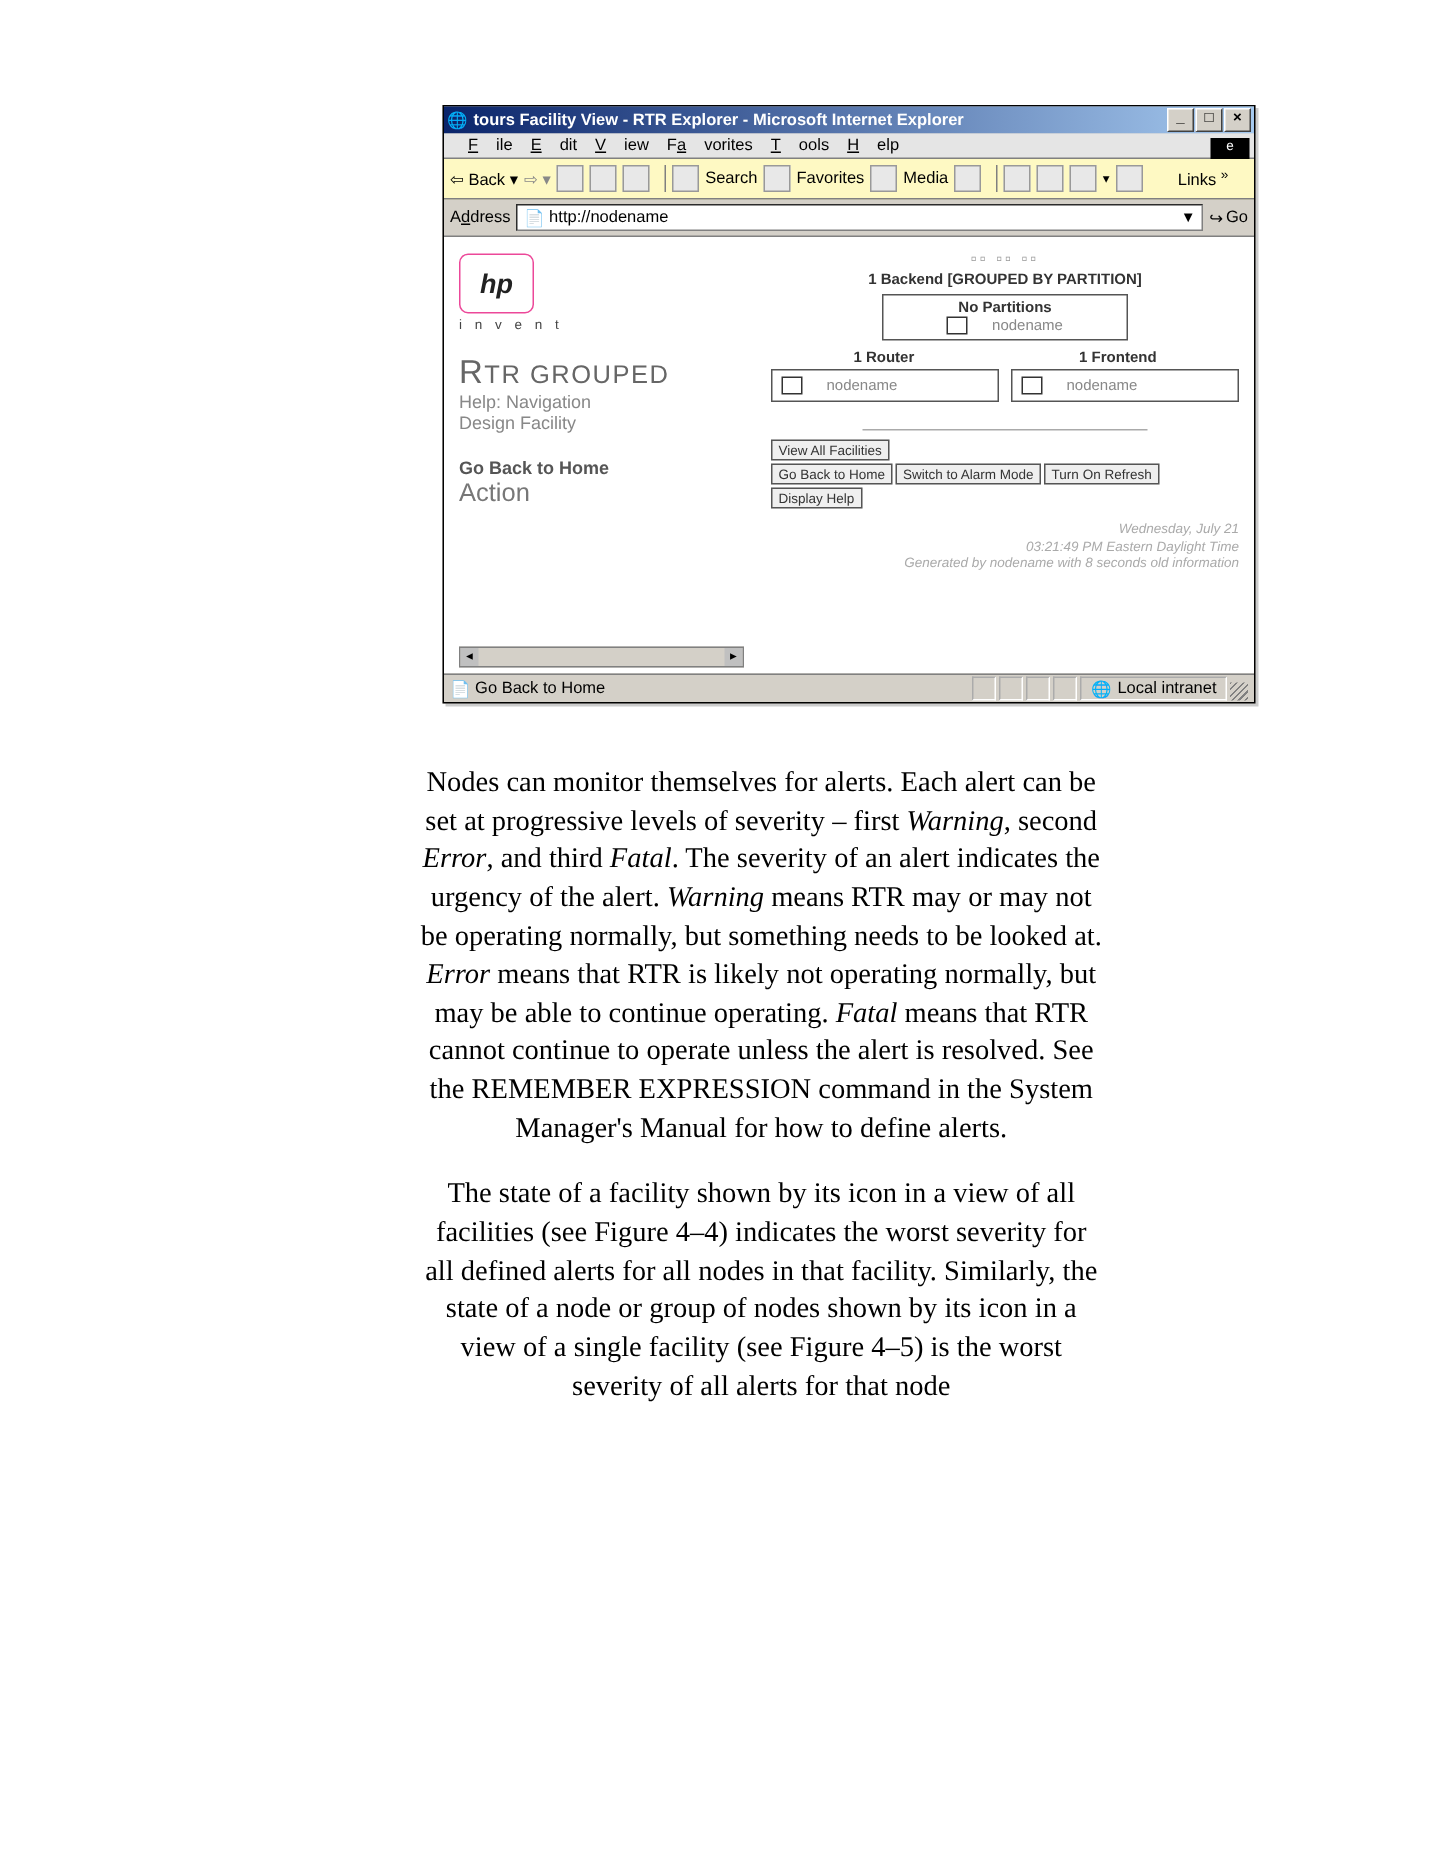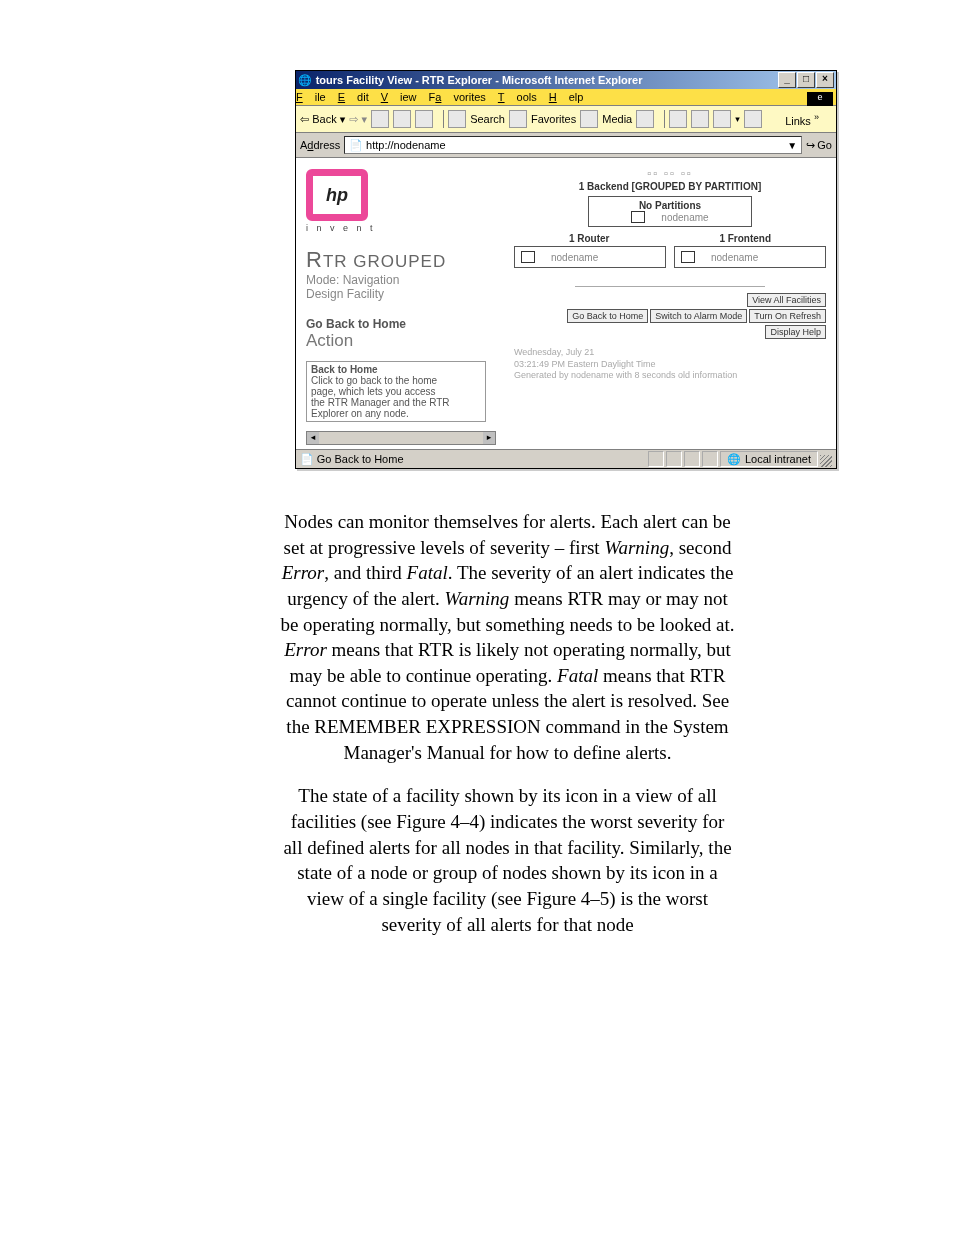--- a/index.html
+++ b/index.html
@@ -56,23 +56,23 @@
     border-bottom-color: #404040;
     font-size: 10px;
     line-height: 12px;
     text-align: center;
     color: #000;
     font-family: Arial;
     font-weight: bold;
   }
   .menubar {
     display: flex;
-    padding: 2px 0;
+    padding: 2px 16px;
     border-bottom: 1px solid #808080;
-    background: #fde047;
+    background: #e5e5e5;
   }
   .menubar span {
     margin-right: 12px;
   }
   .menubar .u { text-decoration: underline; }
   .ie-logo {
     width: 26px;
     height: 22px;
     position: absolute;
     right: 3px;
@@ -141,21 +141,21 @@
   .sidebar {
     width: 190px;
     padding: 10px 8px 4px 10px;
     display: flex;
     flex-direction: column;
     font-family: Verdana, Arial, sans-serif;
   }
   .hp-logo {
     width: 48px;
     height: 38px;
-    border: 7px solid #ec4899;
+    border: 1px solid #ec4899;
     border-radius: 6px;
     display:flex; align-items:center; justify-content:center;
     font-style: italic;
     font-weight:bold;
     font-size:18px;
     color:#222;
     margin-bottom:2px;
   }
   .invent {
     font-size: 9px;
@@ -243,35 +243,36 @@
   .rf-box {
     border:1px solid #555;
     flex:1;
     padding:4px 6px;
   }
   .divider-line {
     border-top:1px solid #aaa;
     margin:18px auto 6px; width:190px;
   }
   .btn-row {
-    display:flex; flex-wrap:wrap; gap:2px; justify-content:flex-end;
+    display:flex; flex-wrap:wrap; gap:2px; justify-content:flex-start;
     margin: 2px 0;
   }
   .ui-btn {
     border:1px solid #555;
     background:#efefef;
     padding:1px 4px;
     font-size:9px;
   }
   .footer-text {
-    text-align:left;
+    text-align:right;
     font-size:9px;
     color:#aaa;
     margin-top:8px;
     line-height:1.3;
+    font-style:italic;
   }
   .statusbar {
     height:18px;
     background:#d4d0c8;
     border-top:1px solid #808080;
     display:flex;
     align-items:center;
     font-size:11px;
     padding:0 4px;
     justify-content:space-between;
@@ -379,31 +380,24 @@
           <span>↪</span>
           <span>Go</span>
         </div>
       </div>
 
       <div class="content-area">
         <div class="sidebar">
           <div class="hp-logo">hp</div>
           <div class="invent">i n v e n t</div>
           <div class="rtr-title"><span class="big">R</span><span>TR GROUPED</span></div>
-          <div class="mode-line">Mode:  Navigation</div>
+          <div class="mode-line">Help:  Navigation</div>
           <div class="design-line">Design Facility</div>
           <div class="gobackhome-hdr">Go Back to Home</div>
           <div class="action-lbl">Action</div>
-          <div class="help-box">
-            <div class="hb-title">Back to Home</div>
-            <div>Click to go back to the home</div>
-            <div>page, which lets you access</div>
-            <div>the RTR Manager and the RTR</div>
-            <div>Explorer on any node.</div>
-          </div>
           <div class="explorer-scroll">
             <div class="ar">◂</div>
             <div class="ar">▸</div>
           </div>
         </div>
 
         <div class="main-pane">
           <div class="topo-icons">▫▫ ▫▫ ▫▫</div>
           <div class="backend-lbl">1 Backend [GROUPED BY PARTITION]</div>
           <div class="partition-box">

